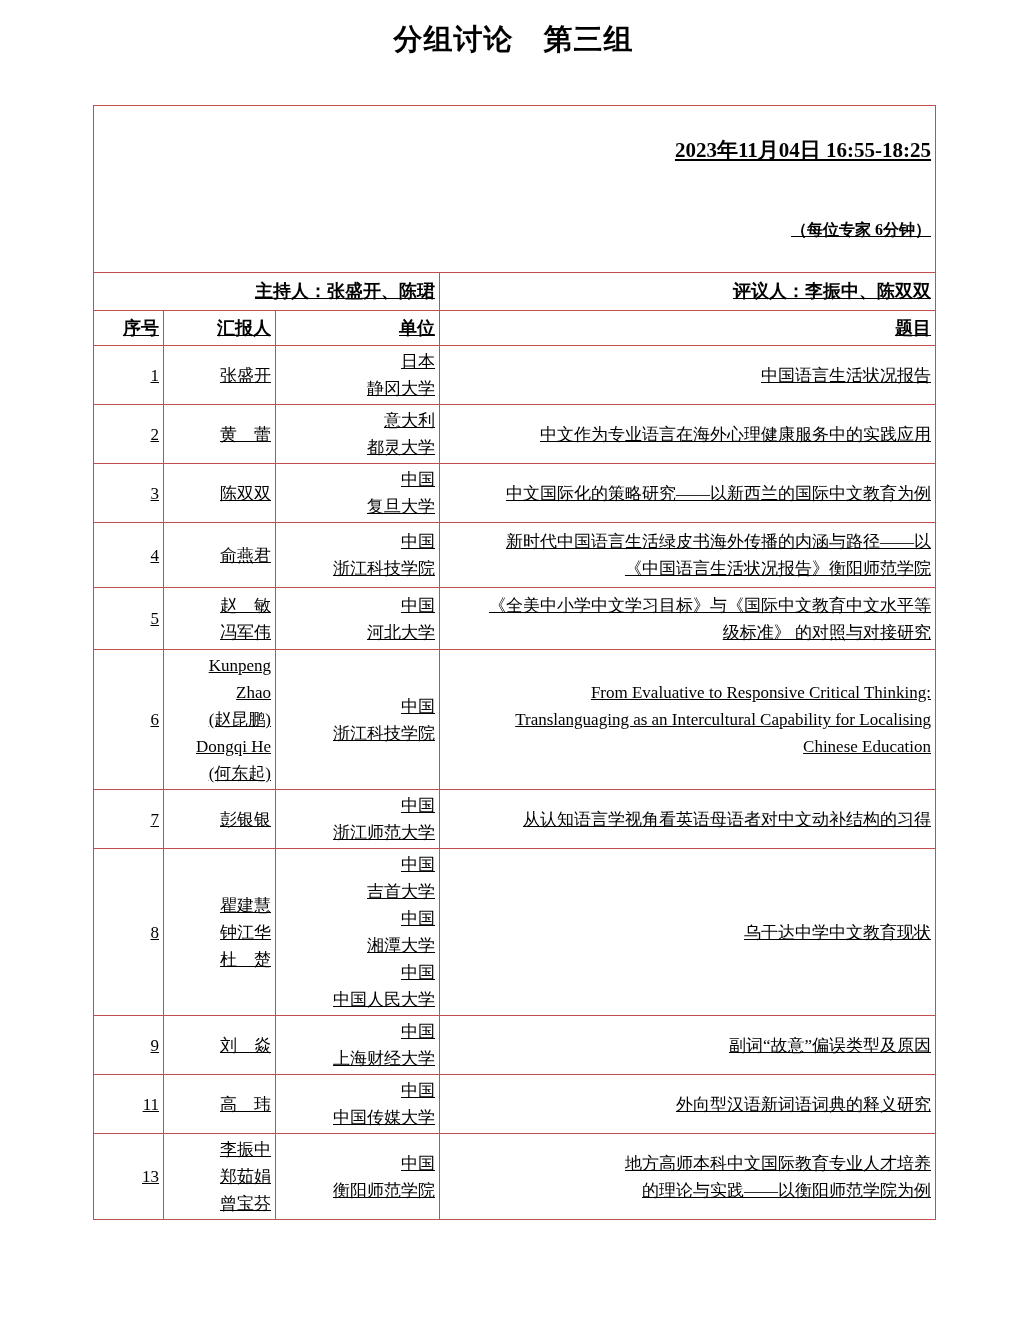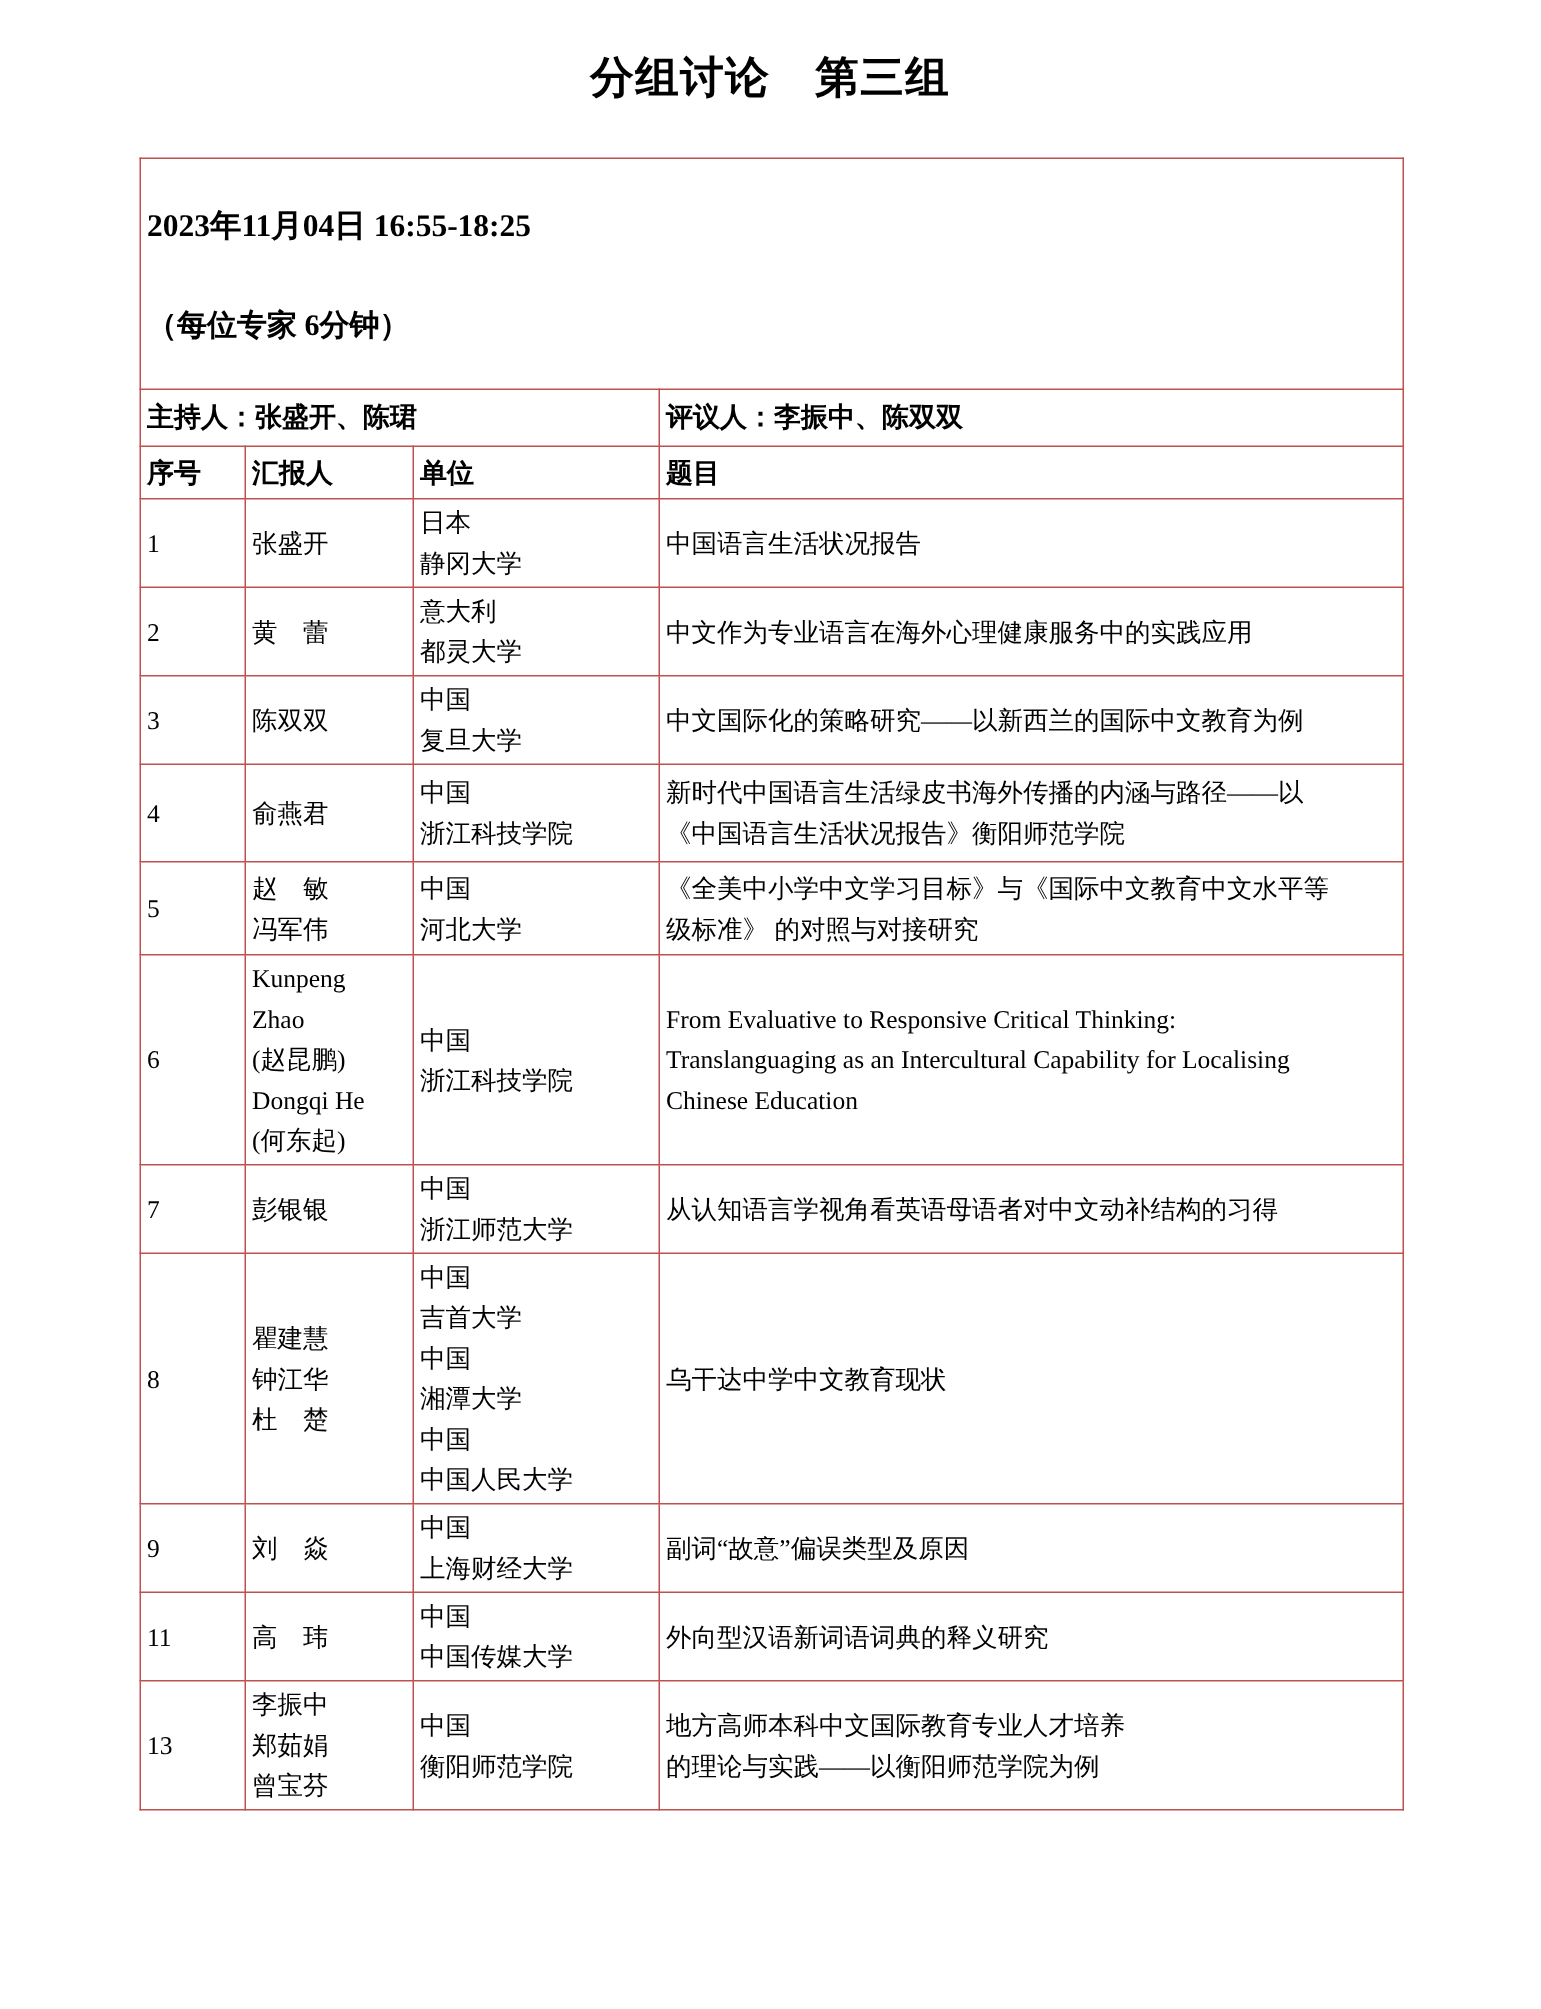--- a/index.html
+++ b/index.html
@@ -10,59 +10,60 @@
   body {
     position: relative;
     width: 1027px;
     height: 1339px;
     font-family: "Liberation Serif", "DejaVu Serif", serif;
     color: #000000;
     overflow: hidden;
   }
   .page-title {
     margin: 0;
-    padding-top: 32px;
+    padding-top: 20px;
     text-align: center;
     font-family: "Liberation Sans", "DejaVu Sans", sans-serif;
     font-weight: bold;
     font-size: 29px;
     letter-spacing: 1px;
   }
   table.schedule {
     position: absolute;
     left: 93px;
     top: 105px;
     width: 842px;
     border-collapse: collapse;
     table-layout: fixed;
   }
   table.schedule td, table.schedule th {
     border: 1.5px solid #c0504d;
-    text-align: left;
+    text-align: right;
     vertical-align: middle;
     white-space: pre-line;
     font-size: 17px;
     line-height: 27px;
     padding: 2px 4px;
     overflow: hidden;
+    text-decoration: underline;
   }
   
   td.datetime-cell {
     padding: 14px 4px 26px 4px;
   }
   .datetime-line {
     font-weight: bold;
     font-size: 21px;
     line-height: 30px;
   }
   .note-line {
     font-weight: bold;
-    font-size: 20px;
+    font-size: 16px;
     line-height: 26px;
-    margin-top: 12px;
+    margin-top: 25px;
   }
   tr.meeting-row td {
     font-size: 18px;
     height: 38px;
   }
   tr.host-row td {
     font-family: "Liberation Sans", "DejaVu Sans", sans-serif;
     font-weight: bold;
     font-size: 18px;
     height: 33px;

